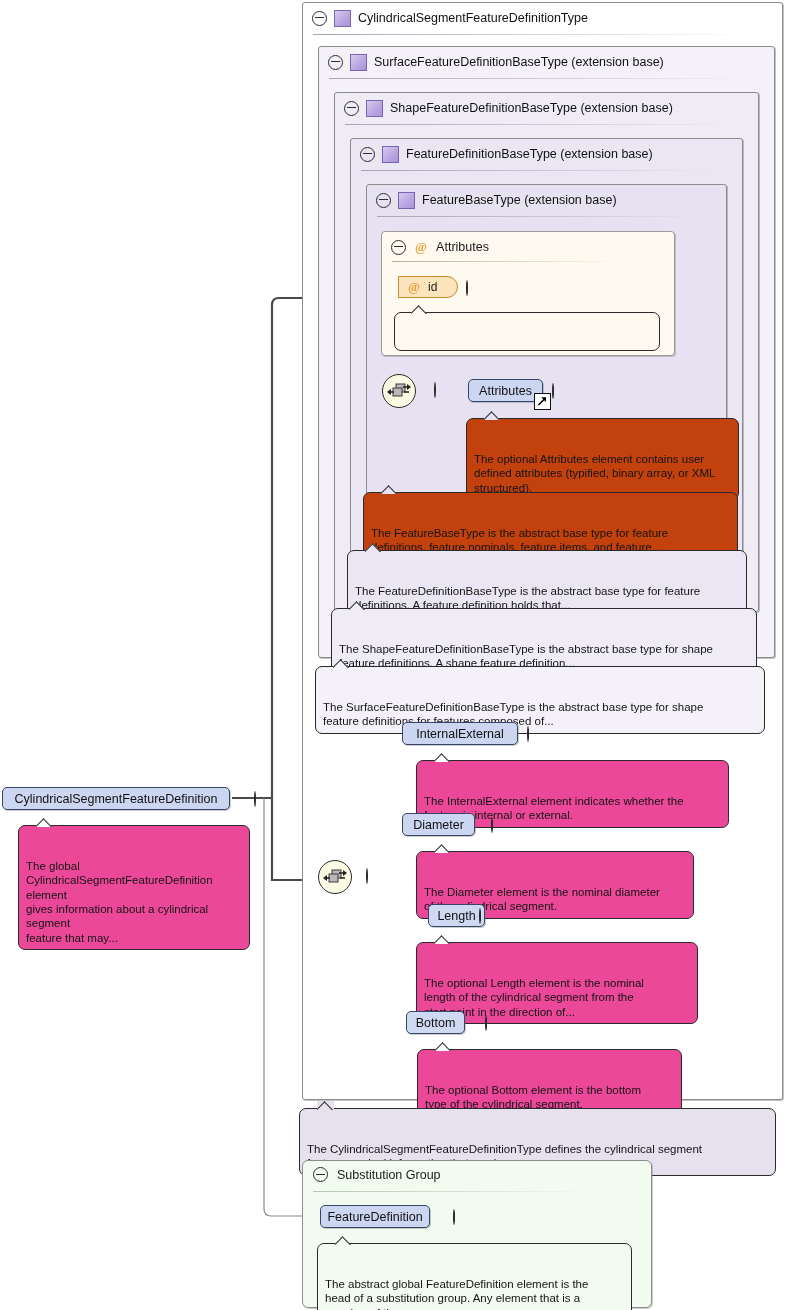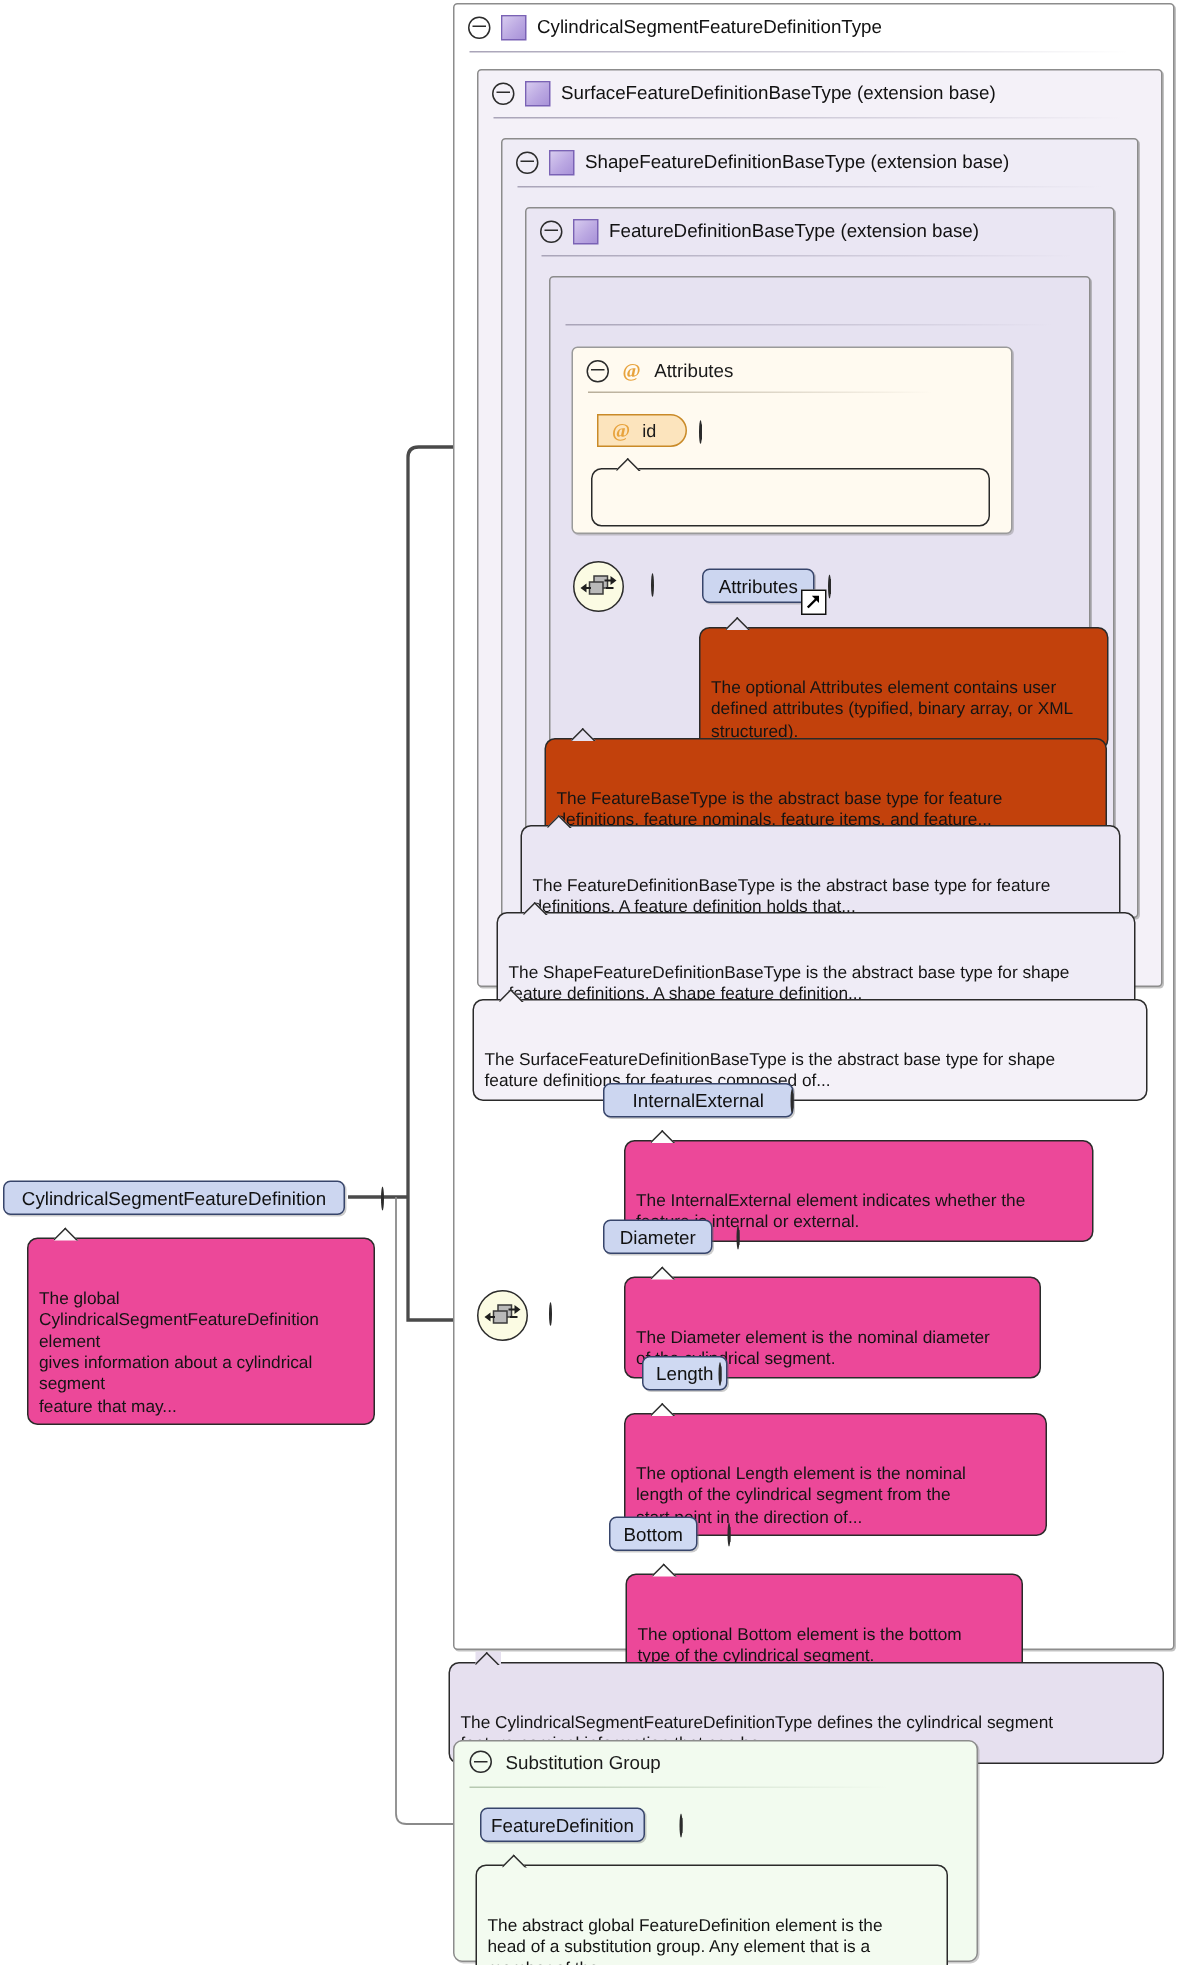--- a/index.html
+++ b/index.html
@@ -142,20 +142,25 @@
 <div class="typebox tb-3" style="left:350px;top:138px;width:393px;height:428px;">
   <div class="hdr">
     <span class="circ"></span>
     <span class="swatch"></span>
     <span class="tlabel">FeatureDefinitionBaseType (extension base)</span>
   </div>
   <div class="rule" style="left:10px;top:31px;width:355px;"></div>
 </div>
 
 <div class="typebox tb-4" style="left:366px;top:184px;width:361px;height:336px;">
+  <div class="hdr">
+    <span class="circ"></span>
+    <span class="swatch"></span>
+    <span class="tlabel">FeatureBaseType (extension base)</span>
+  </div>
   <div class="rule" style="left:10px;top:31px;width:325px;"></div>
 </div>
 
 
 <div class="attrbox" style="left:381px;top:231px;width:294px;height:125px;">
   <div style="position:absolute;left:9px;top:7px;display:flex;align-items:center;gap:9px;">
     <span class="circ"></span>
     <span class="at-sym">@</span>
     <span style="font-size:12.5px;">Attributes</span>
   </div>
@@ -237,21 +242,21 @@
       <rect x="10" y="13" width="9" height="8"></rect>
     </g>
     <path d="M6,17 H11 M20,12 H25 M21,17 H26" stroke="#1f1f1f" stroke-width="1.4" fill="none"></path>
     <path d="M24,9 l4,3 l-4,3 z" fill="#1f1f1f"></path>
     <path d="M8,14 l-4,3 l4,3 z" fill="#1f1f1f"></path>
   </svg>
 </div>
 <span class="circ abs" style="left:360px;top:869px;"></span>
 
 
-<div class="elem" style="left:402px;top:722px;width:127px;">
+<div class="elem" style="left:402px;top:722px;width:116px;">
   <span>InternalExternal</span>
 </div>
 <span class="circ plus abs" style="left:519px;top:727px;"></span>
 <div class="cmt cmt-white" style="left:399px;top:760px;width:313px;">
   <span class="beak" style="left:17px;"></span>
   <span>The InternalExternal element indicates whether the
 feature is internal or external.</span>
 </div>
 
 

